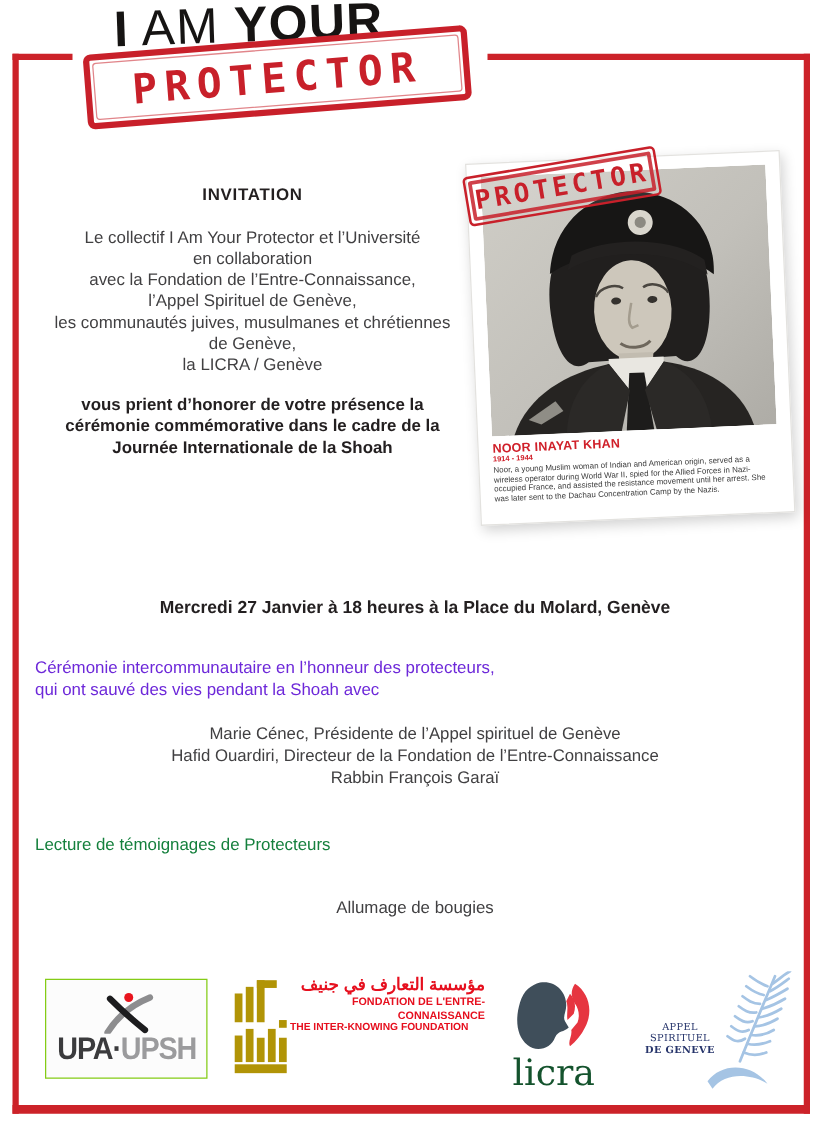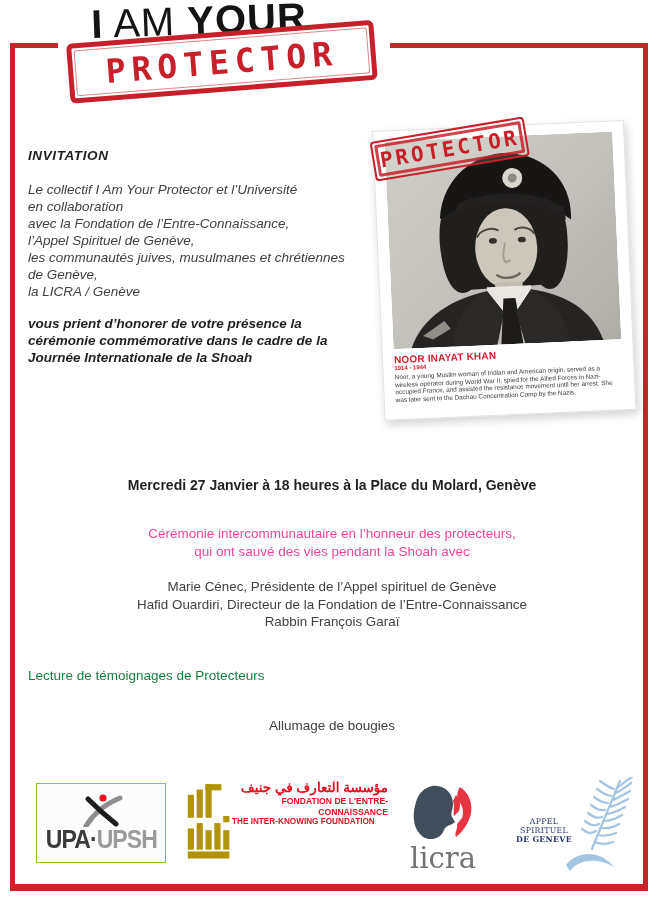--- a/index.html
+++ b/index.html
@@ -34,21 +34,21 @@
     font-weight:bold; font-size:33px; letter-spacing:6px;
   }
   .brand-stamp::after {
     content:""; position:absolute; inset:2px;
     border:1px solid rgba(200,32,42,.55); border-radius:3px;
   }
 
   
   .invite {
     position:absolute; left:28px; top:147px; width:348px;
-    font-size:13.5px; line-height:17px; color:#414042;font-style:italic;
+    text-align:center; font-size:13.5px; line-height:17px; color:#414042;
   }
   .invite-heading { font-weight:bold; color:#231f20; letter-spacing:.6px; margin-bottom:17px; }
   .invite-bold { margin-top:15px; font-weight:bold; color:#231f20; }
 
   
   .polaroid {
     position:absolute; left:372px; top:131px; width:252px; height:290px;
     background:#ffffff; border:1px solid #e3e2df;
     box-shadow:2px 4px 10px rgba(0,0,0,.18);
     transform:rotate(-2.5deg); transform-origin:left top;
@@ -71,22 +71,22 @@
   .caption-name { margin-top:5px; color:#d0202a; font-weight:bold; font-size:10px; letter-spacing:.2px; }
   .caption-dates { color:#d0202a; font-weight:bold; font-size:6px; margin-bottom:2px; }
   .caption-desc { font-size:6.4px; line-height:7.6px; color:#3c3c3c; }
 
   
   .date-line {
     position:absolute; left:28px; top:477px; width:608px; text-align:center;
     font-weight:bold; font-size:14px; color:#231f20;
   }
   .ceremony {
-    position:absolute; left:28px; top:525px; width:608px; text-align:center;
-    font-size:13.5px; line-height:18px; color:#ec4899;
+    position:absolute; left:28px; top:525px; width:608px; text-align:left;
+    font-size:13.5px; line-height:18px; color:#6d28d9;
   }
   .participants {
     position:absolute; left:18px; top:578px; width:628px; text-align:center;
     font-size:13.4px; line-height:17.5px; color:#414042;
   }
   .program-1 { position:absolute; left:28px; top:668px; width:608px; text-align:left; font-size:13.5px; color:#15803d; }
   .program-2 { position:absolute; left:28px; top:706px; width:608px; text-align:center; font-size:13.5px; color:#414042;margin-top:12px; }
 
   
   .logo-upa {
@@ -103,21 +103,21 @@
   }
   .fondation-text { display:flex; flex-direction:column; align-items:flex-end; text-align:right; }
   .fondation-arabic { color:#e60f1e; font-size:13.5px; font-weight:bold; direction:rtl; line-height:17px; }
   .fondation-fr { color:#e60f1e; font-size:8.6px; font-weight:bold; line-height:10.5px; text-align:right; align-self:flex-start; }
   .fondation-en { color:#e60f1e; font-size:8.2px; font-weight:bold; line-height:10px; text-align:left; align-self:flex-start; }
 
   .logo-licra {
     position:absolute; left:396px; top:785px; width:94px; height:92px;
     display:flex; flex-direction:column; align-items:center;
   }
-  .licra-text { font-family:"DejaVu Serif", serif; font-size:29px; color:#737373; line-height:30px; margin-top:0px; }
+  .licra-text { font-family:"DejaVu Serif", serif; font-size:29px; color:#14532d; line-height:30px; margin-top:0px; }
 
   .logo-appel { position:absolute; left:506px; top:777px; width:130px; height:104px; }
   .appel-text {
     position:absolute; left:2px; top:40px; width:72px; text-align:center;
     font-family:"DejaVu Serif", serif; color:#27356b;
   }
   .appel-line1 { font-size:7.8px; letter-spacing:.3px; }
   .appel-line2 { font-size:7.8px; font-weight:bold; letter-spacing:.3px; }
   .appel-branch { position:absolute; right:2px; top:0px; }
 </style>

